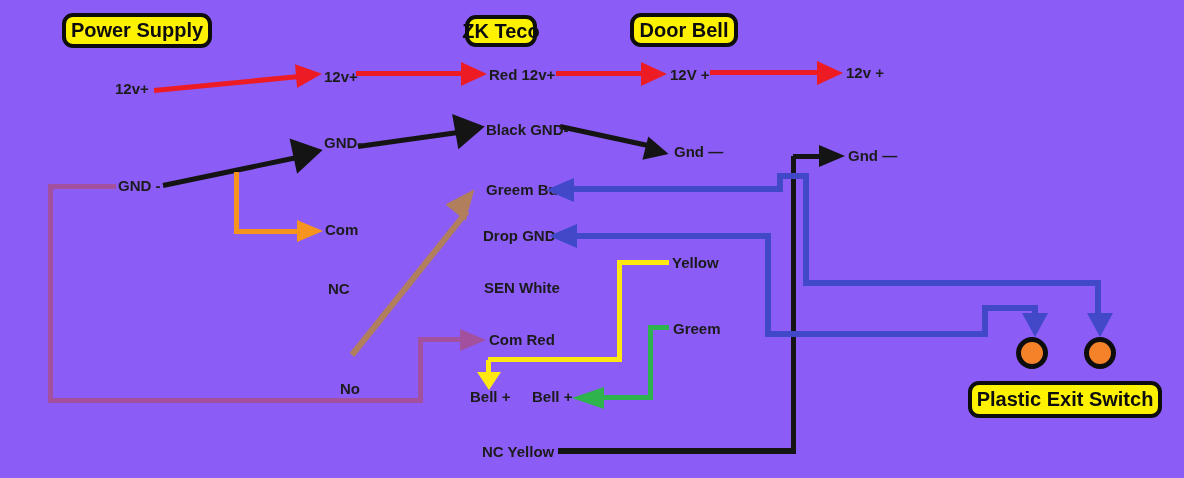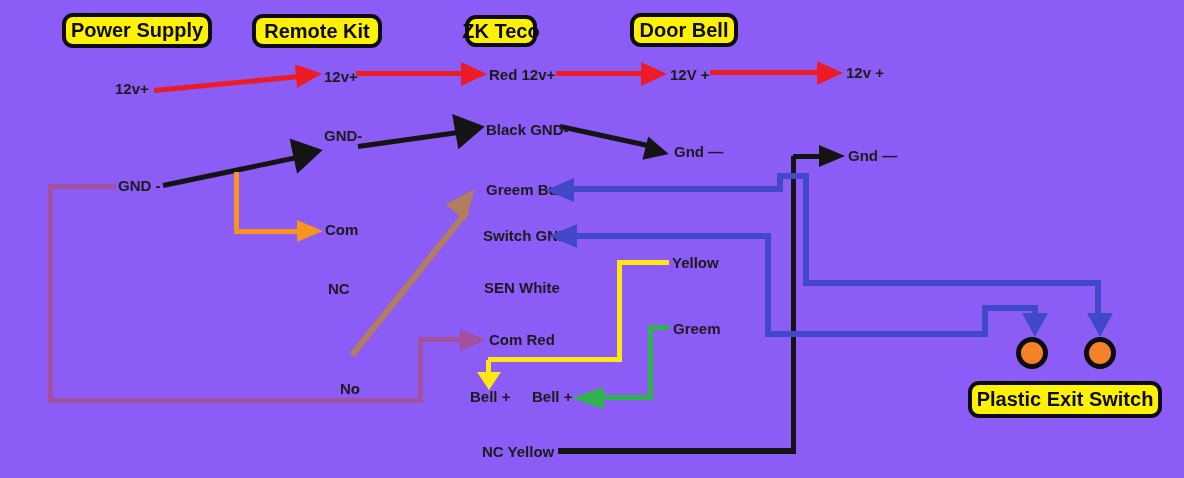--- a/index.html
+++ b/index.html
@@ -17,21 +17,20 @@
   .org{background:#f7941d;} .brn{background:#b17f5c;} .blu{background:#4149c8;}
   .yel{background:#ffe712;} .grn{background:#2eb34d;}
   .circle{position:absolute;width:22px;height:22px;border:5px solid #0d0d0d;border-radius:50%;background:#f58229;}
 </style>
 </head>
 <body>
 
 <div id="canvas">
 
   <div class="tbox" style="left:62px;top:13px;width:150px;height:35px;">Power Supply</div>
-  <div class="tbox" style="left:252px;top:14px;width:130px;height:34px;">Remote Kit</div>
   <div class="tbox" style="left:465px;top:15px;width:72px;height:32px;">ZK Teco</div>
   <div class="tbox" style="left:630px;top:13px;width:108px;height:34px;">Door Bell</div>
   <div class="tbox" style="left:968px;top:381px;width:194px;height:37px;">Plastic Exit Switch</div>
 
   <div class="wire diag red" style="left:154px;top:88px;width:146px;height:5px;transform:rotate(-5.5deg);"></div>
   <div class="arr" style="left:296px;top:63px;border-top:12px solid transparent;border-bottom:12px solid transparent;border-left:26px solid #ed1c24;transform:rotate(-5deg);"></div>
   <div class="wire red" style="left:356px;top:71px;width:106px;height:5px;"></div>
   <div class="arr" style="left:461px;top:62px;border-top:12px solid transparent;border-bottom:12px solid transparent;border-left:26px solid #ed1c24;"></div>
   <div class="wire red" style="left:556px;top:71px;width:86px;height:5px;"></div>
   <div class="arr" style="left:641px;top:62px;border-top:12px solid transparent;border-bottom:12px solid transparent;border-left:26px solid #ed1c24;"></div>
@@ -45,21 +44,21 @@
   <span class="lbl" style="left:846px;top:64px;">12v +</span>
 
   <div class="wire diag blk" style="left:163px;top:183px;width:137px;height:5px;transform:rotate(-11.8deg);"></div>
   <div class="arr" style="left:293px;top:135px;border-top:18px solid transparent;border-bottom:18px solid transparent;border-left:30px solid #141414;transform:rotate(-12deg);"></div>
   <div class="wire diag blk" style="left:358px;top:144px;width:101px;height:5px;transform:rotate(-8deg);"></div>
   <div class="arr" style="left:455px;top:111px;border-top:18px solid transparent;border-bottom:18px solid transparent;border-left:30px solid #141414;transform:rotate(-10deg);"></div>
   <div class="wire diag blk" style="left:560px;top:124px;width:90px;height:5px;transform:rotate(12.2deg);"></div>
   <div class="arr" style="left:645px;top:139px;border-top:12px solid transparent;border-bottom:12px solid transparent;border-left:24px solid #141414;transform:rotate(14deg);"></div>
 
   <span class="lbl" style="left:118px;top:177px;">GND -</span>
-  <span class="lbl" style="left:324px;top:127px;">GND-</span>
+  <span class="lbl" style="left:324px;top:134px;">GND-</span>
   <span class="lbl" style="left:486px;top:121px;">Black GND-</span>
   <span class="lbl" style="left:674px;top:143px;">Gnd —</span>
 
   <div class="wire blk" style="left:793px;top:154px;width:34px;height:5px;"></div>
   <div class="arr" style="left:819px;top:145px;border-top:11px solid transparent;border-bottom:11px solid transparent;border-left:26px solid #141414;"></div>
   <span class="lbl" style="left:848px;top:147px;">Gnd —</span>
   <div class="wire blk" style="left:791px;top:156px;width:5px;height:296px;"></div>
   <div class="wire blk" style="left:558px;top:448px;width:238px;height:6px;"></div>
   <span class="lbl" style="left:482px;top:443px;">NC Yellow</span>
 
@@ -76,21 +75,21 @@
   <div class="arr" style="left:297px;top:220px;border-top:11px solid transparent;border-bottom:11px solid transparent;border-left:26px solid #f7941d;"></div>
   <span class="lbl" style="left:325px;top:221px;">Com</span>
 
   <span class="lbl" style="left:328px;top:280px;">NC</span>
   <span class="lbl" style="left:340px;top:348px;margin-top:32px;">No</span>
 
   <div class="wire diag brn" style="left:352px;top:352px;width:184px;height:6px;transform:rotate(-51.3deg);"></div>
   <div class="arr" style="left:450px;top:188px;border-top:13px solid transparent;border-bottom:13px solid transparent;border-left:30px solid #b17f5c;transform:rotate(-51deg);"></div>
 
   <span class="lbl" style="left:486px;top:181px;">Greem But</span>
-  <span class="lbl" style="left:483px;top:227px;">Switch GND</span>
+  <span class="lbl" style="left:483px;top:227px;">Drop GND</span>
   <span class="lbl" style="left:484px;top:279px;">SEN White</span>
 
   <div class="arr" style="left:546px;top:178px;border-top:12px solid transparent;border-bottom:12px solid transparent;border-right:28px solid #4149c8;"></div>
   <div class="wire blu" style="left:572px;top:186px;width:211px;height:6px;"></div>
   <div class="wire blu" style="left:777px;top:173px;width:6px;height:19px;"></div>
   <div class="wire blu" style="left:777px;top:173px;width:32px;height:6px;"></div>
   <div class="wire blu" style="left:803px;top:173px;width:6px;height:112px;"></div>
   <div class="wire blu" style="left:803px;top:280px;width:298px;height:6px;"></div>
   <div class="wire blu" style="left:1095px;top:280px;width:6px;height:35px;"></div>
   <div class="arr" style="left:1087px;top:313px;border-left:13px solid transparent;border-right:13px solid transparent;border-top:24px solid #4149c8;"></div>

